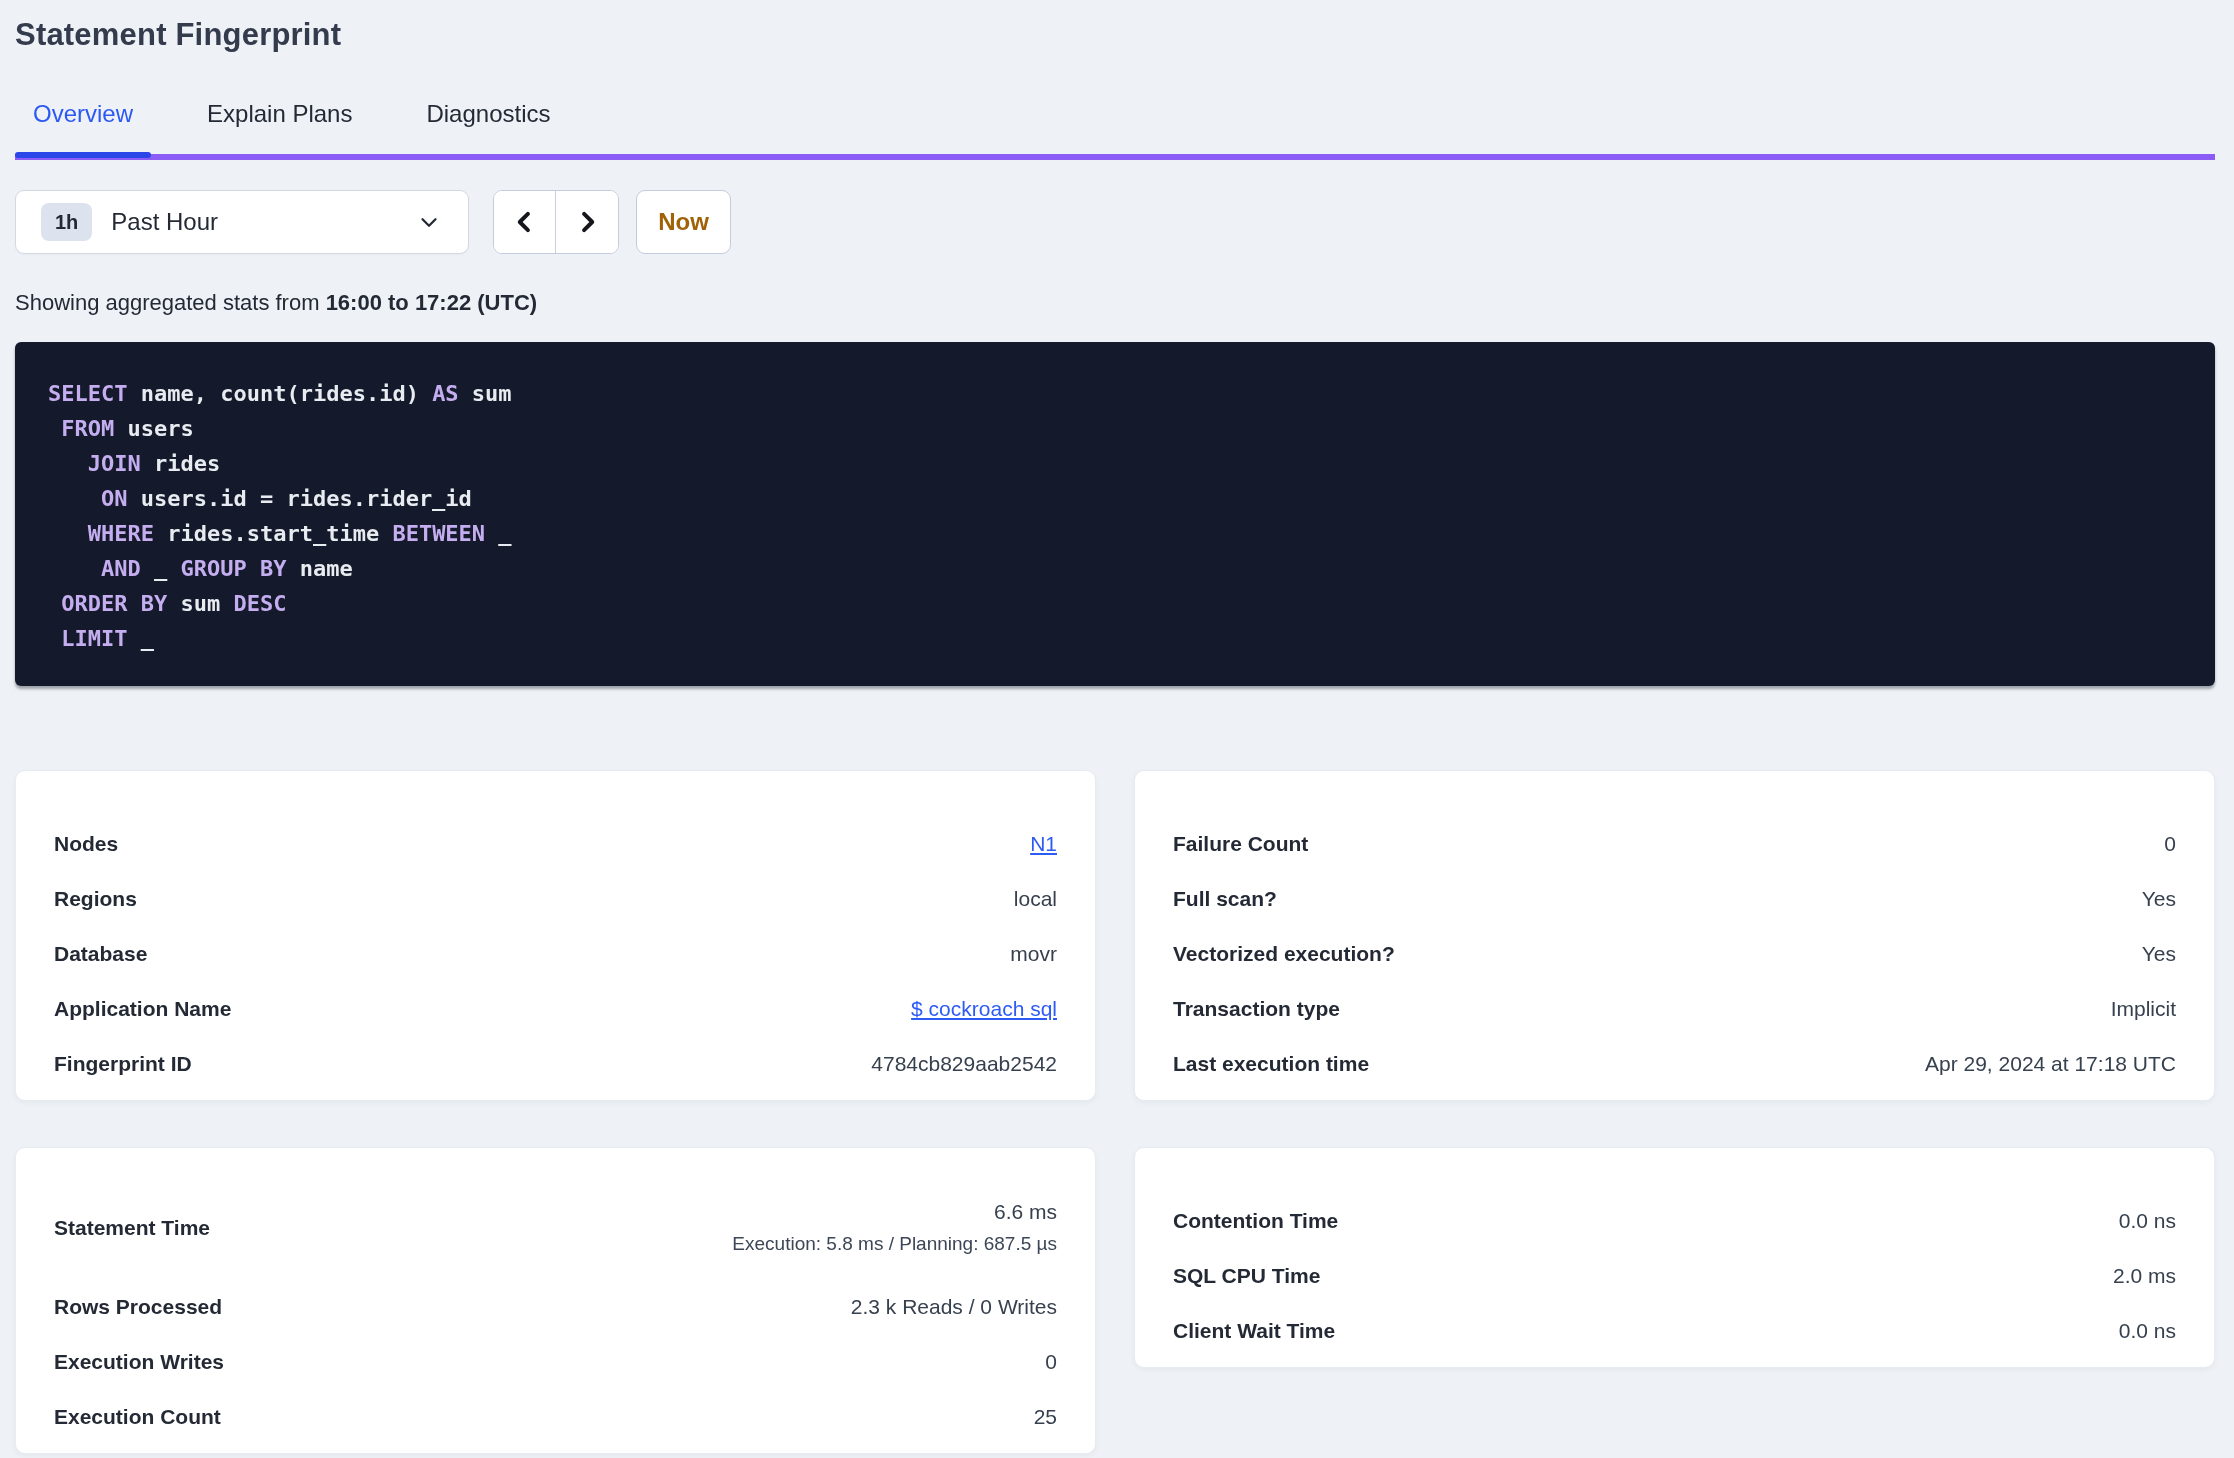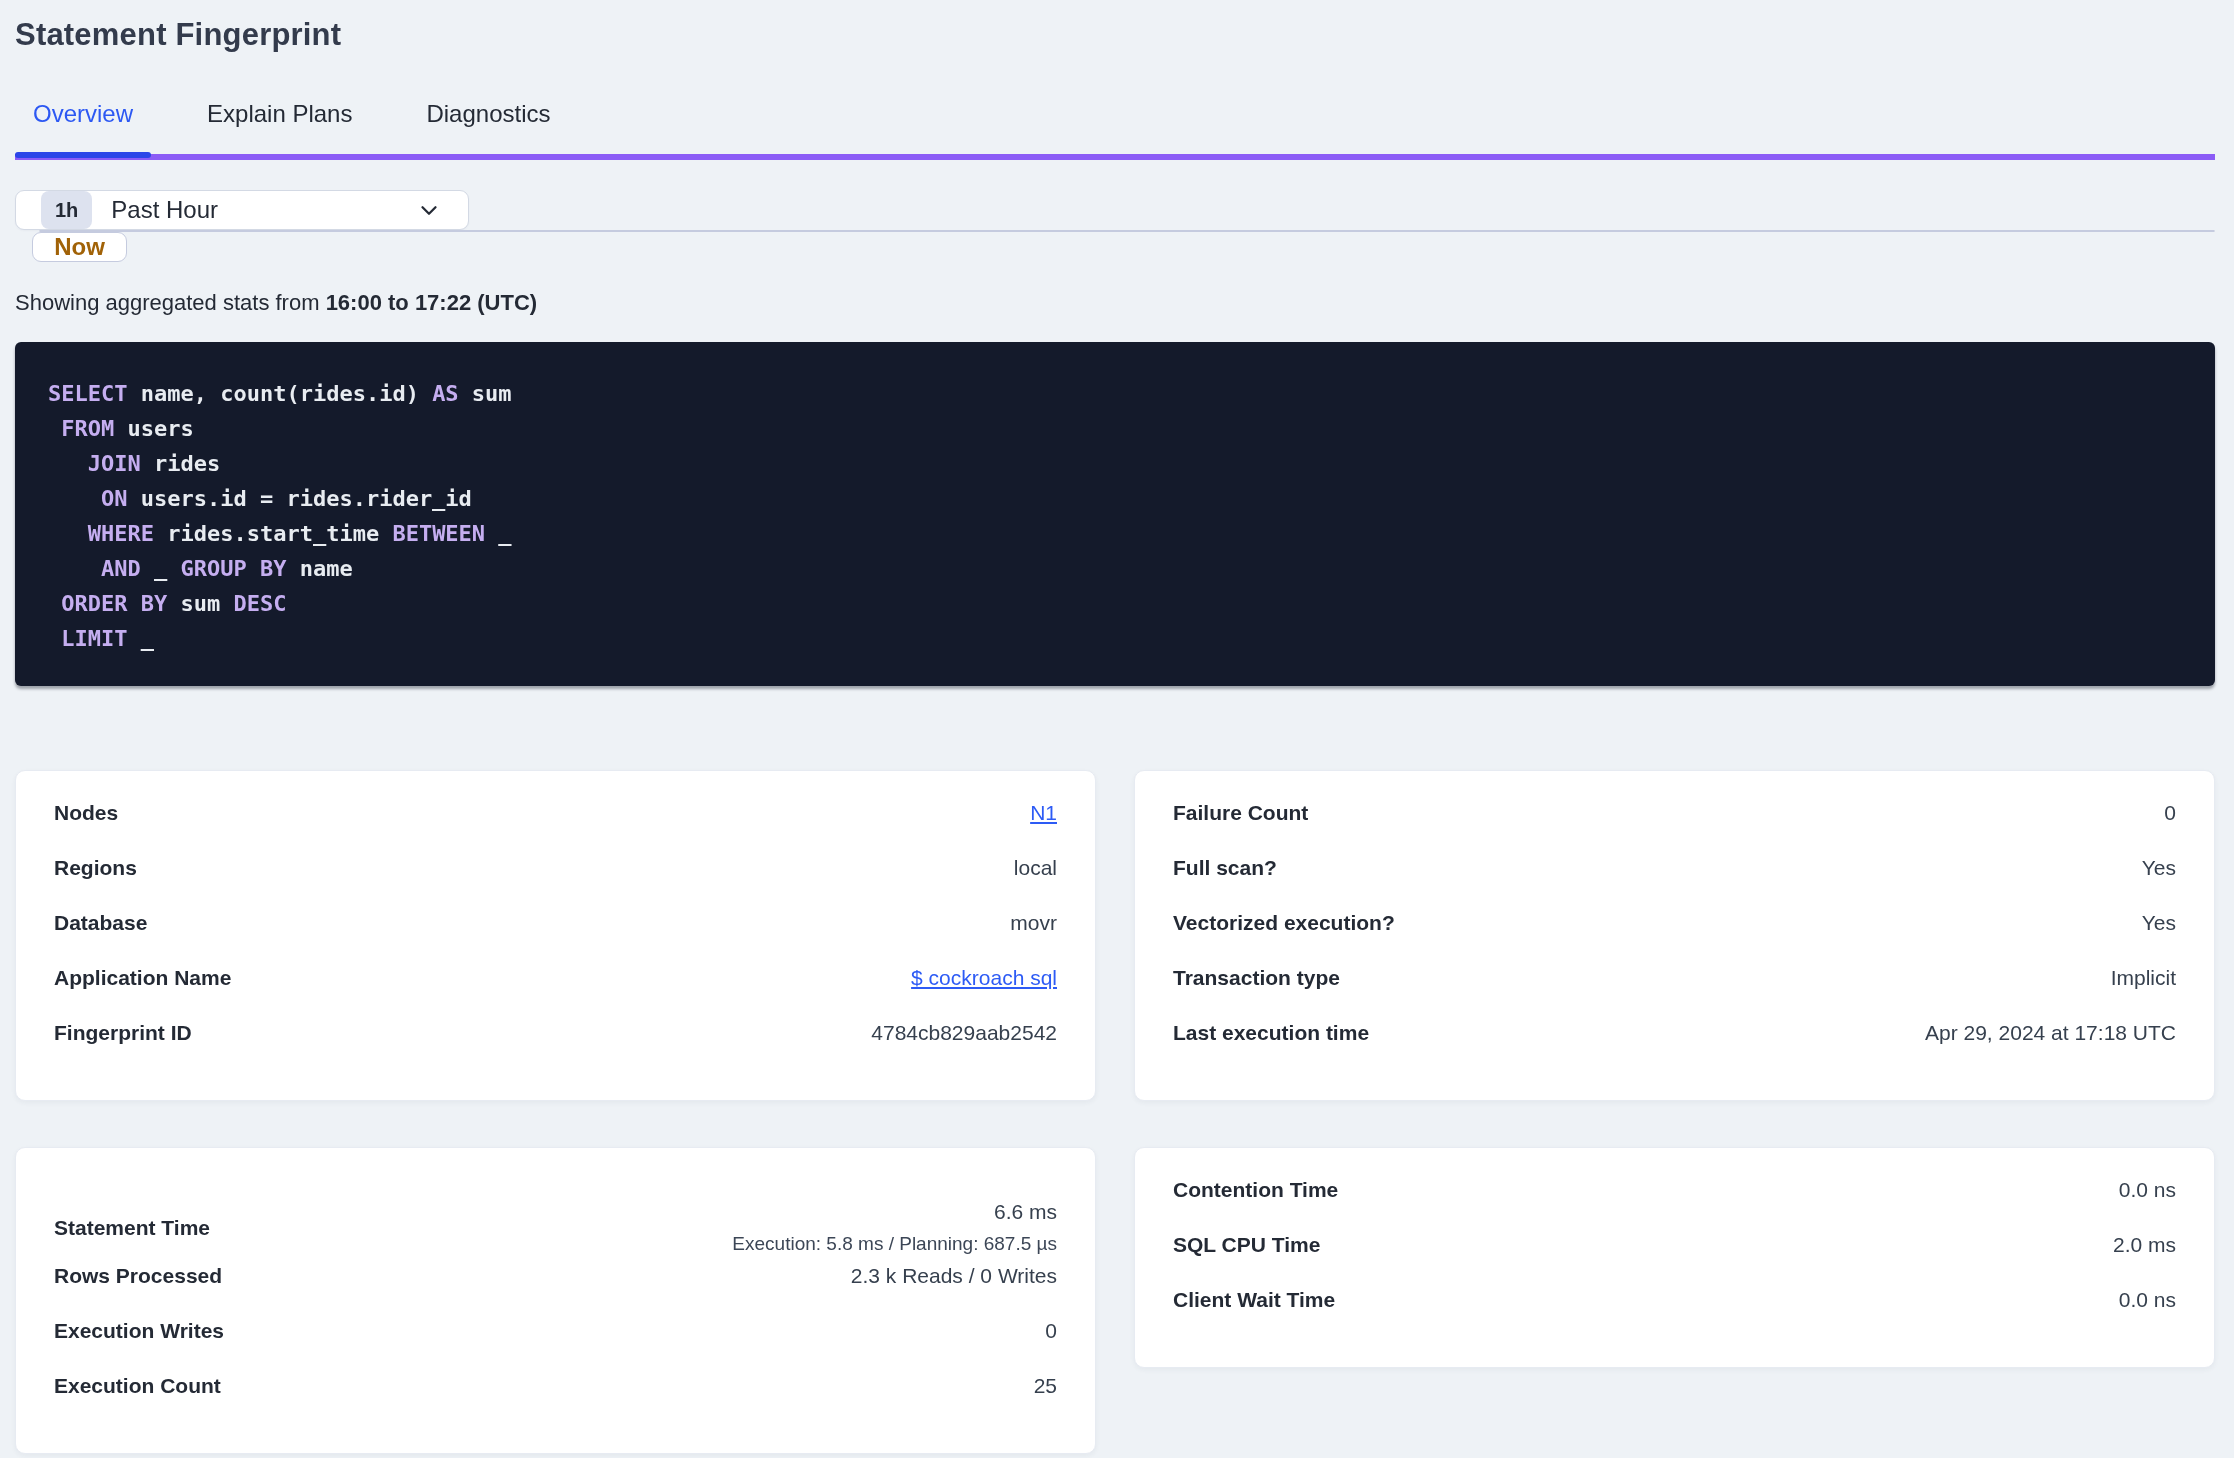--- a/index.html
+++ b/index.html
@@ -30,21 +30,21 @@
     font-size:24px; color:#242a35;
     cursor:pointer; white-space:nowrap;
   }
   .tab.active { color:#2c58f3; }
   .tab.active::after {
     content:""; position:absolute; left:0; right:0; bottom:-4px;
     height:6px; border-radius:3px; background:#2b46e8;
   }
 
   
-  .time-row { display:flex; align-items:stretch; margin-top:30px; height:64px;flex-direction:column; }
+  .time-row { display:flex; align-items:stretch; margin-top:30px; height:64px; }
   .time-dropdown {
     width:454px; background:#fff;
     border:1px solid #d3d9e4; border-radius:9px;
     display:flex; align-items:center;
     padding:0 26px 0 25px; cursor:pointer;
     box-shadow:0 1px 2px rgba(44,58,92,.04);
   }
   .range-badge {
     background:#dde2ef; color:#242a35;
     font-size:20px; font-weight:700;
@@ -95,21 +95,21 @@
     margin-top:84px;
   }
   .cards-grid.second { margin-top:46px; }
   .card {
     background:#fff; border:1px solid #e7ebf2; border-radius:10px;
     padding:30px 38px 24px 38px;
     box-shadow:0 2px 5px rgba(40,53,85,.05);
     align-self:start;
   }
   .stat-row {
-    display:flex; justify-content:space-between; align-items:flex-start;
+    display:flex; justify-content:space-between; align-items:flex-end;
     min-height:55px;
   }
   .stat-row.tall { min-height:86px; align-items:center; padding-top:13px; }
   .stat-label { font-size:21px; font-weight:700; color:#242a35; }
   .stat-value-wrap { text-align:right; }
   .stat-value { font-size:21px; color:#36404e; }
   .stat-value.link { color:#2d5bf5; cursor:pointer;text-decoration:underline; }
   .stat-sub { display:block; font-size:19px; color:#3c4656; margin-top:9px; }
 </style>
 </head>

